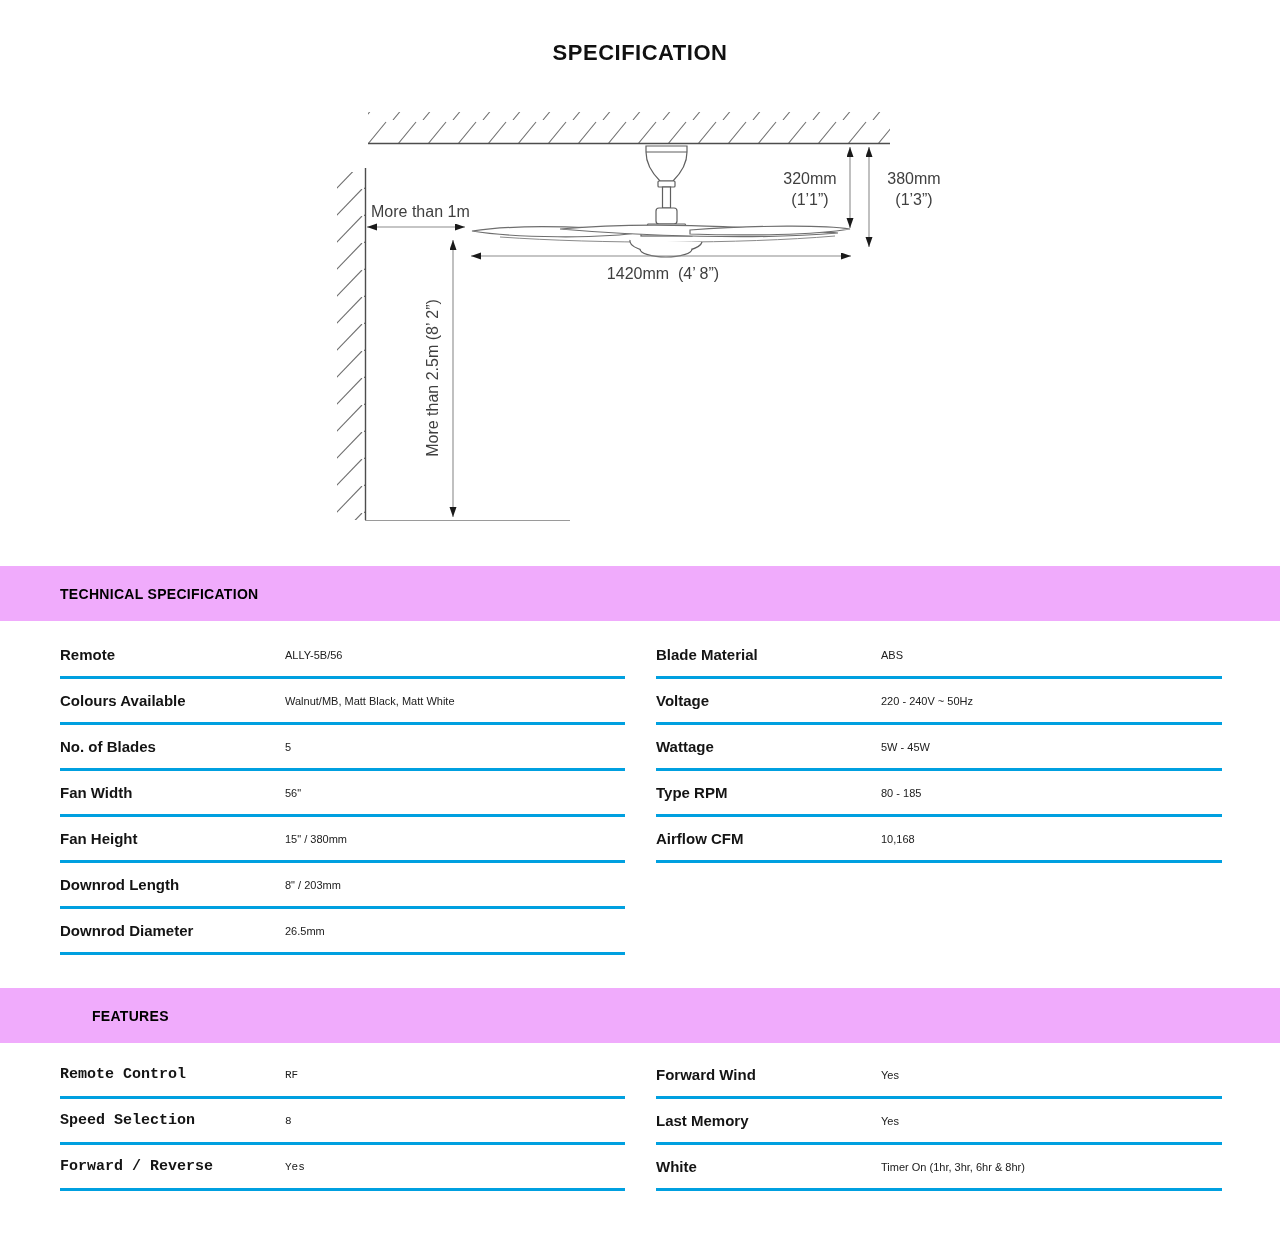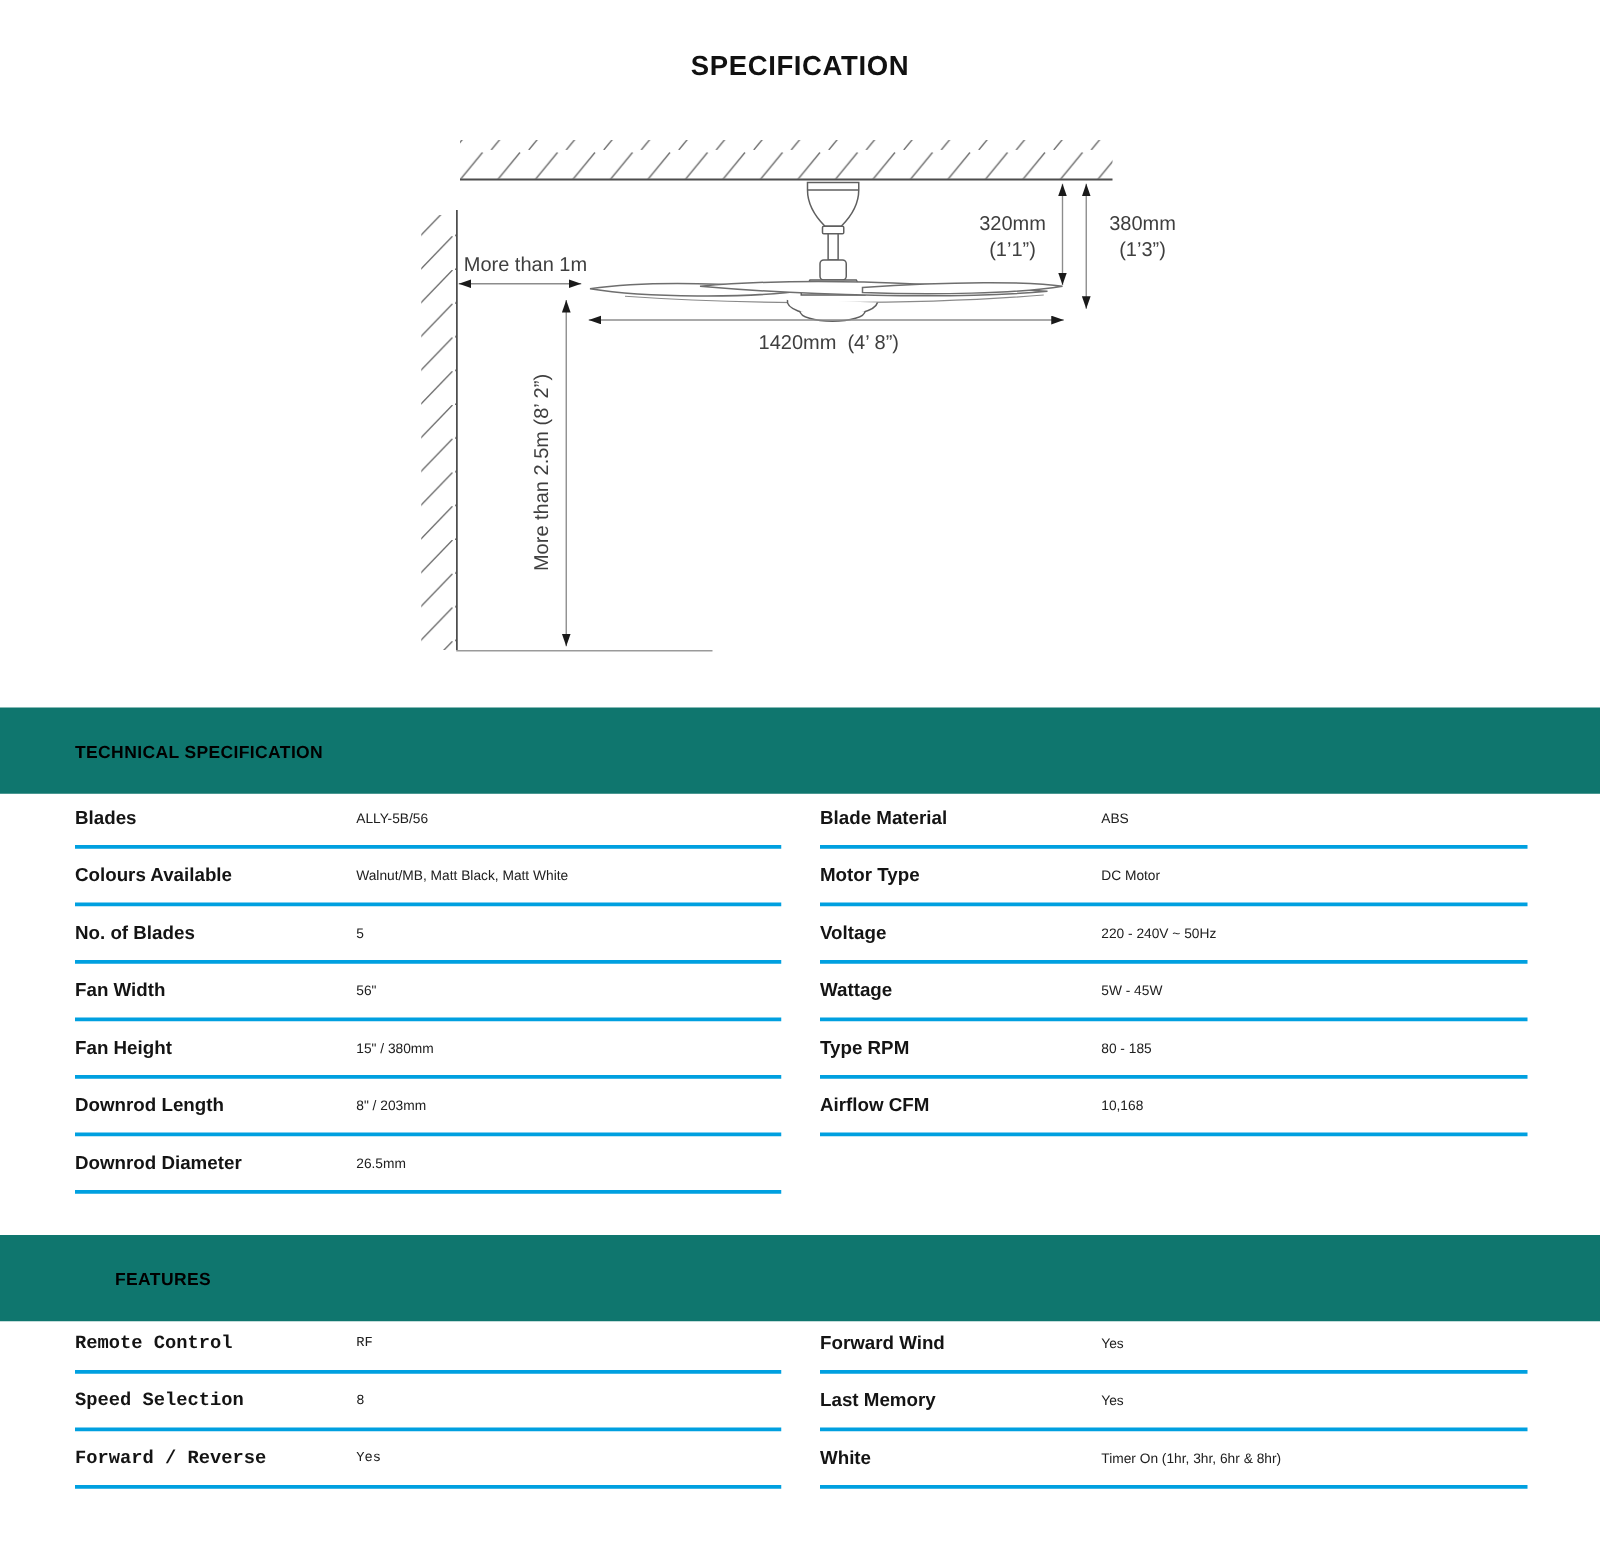--- a/index.html
+++ b/index.html
@@ -8,21 +8,21 @@
     background:#ffffff;color:#1c1c1c;
     font-family:"Liberation Sans", sans-serif;
   }
   .page-title{
     position:absolute;top:40px;left:0;width:100%;text-align:center;
     font-size:22px;font-weight:bold;letter-spacing:.5px;color:#111;
   }
   .diagram{position:absolute;top:0;left:0;}
   .diagram text{fill:#3f3f3f;font-size:16px;font-family:"Liberation Sans",sans-serif;}
   .band{
-    position:absolute;left:0;width:1280px;height:69px;background:#0f766e;
+    position:absolute;left:0;width:1280px;height:55px;background:#f0abfc;
     display:flex;align-items:center;
   }
   #band-tech{top:566px;}
   #band-feat{top:988px;padding-left:32px;}
   .band-title{margin-left:60px;font-size:14px;font-weight:bold;color:#000;letter-spacing:.3px;}
   .spec-col{position:absolute;}
   #tech-left{left:60px;top:633px;width:565px;}
   #tech-right{left:656px;top:633px;width:566px;}
   #feat-left{left:60px;top:1053px;width:565px;font-family:Liberation Mono, monospace;}
   #feat-right{left:656px;top:1053px;width:566px;}
@@ -94,21 +94,21 @@
   <text x="663" y="279" text-anchor="middle" style="white-space:pre">1420mm  (4’ 8”)</text>
   <text x="438" y="378" text-anchor="middle" transform="rotate(-90 438 378)">More than 2.5m (8’ 2”)</text>
 </svg>
 
 <div class="band" id="band-tech">
   <div class="band-title">TECHNICAL SPECIFICATION</div>
 </div>
 
 <div class="spec-col" id="tech-left">
   <div class="spec-row">
-    <div class="label">Blades</div>
+    <div class="label">Remote</div>
     <div class="value">ALLY-5B/56</div>
   </div>
   <div class="spec-row">
     <div class="label">Colours Available</div>
     <div class="value">Walnut/MB, Matt Black, Matt White</div>
   </div>
   <div class="spec-row">
     <div class="label">No. of Blades</div>
     <div class="value">5</div>
   </div>
@@ -127,24 +127,20 @@
   <div class="spec-row">
     <div class="label">Downrod Diameter</div>
     <div class="value">26.5mm</div>
   </div>
 </div>
 
 <div class="spec-col" id="tech-right">
   <div class="spec-row">
     <div class="label">Blade Material</div>
     <div class="value">ABS</div>
-  </div>
-  <div class="spec-row">
-    <div class="label">Motor Type</div>
-    <div class="value">DC Motor</div>
   </div>
   <div class="spec-row">
     <div class="label">Voltage</div>
     <div class="value">220 - 240V ~ 50Hz</div>
   </div>
   <div class="spec-row">
     <div class="label">Wattage</div>
     <div class="value">5W - 45W</div>
   </div>
   <div class="spec-row">

